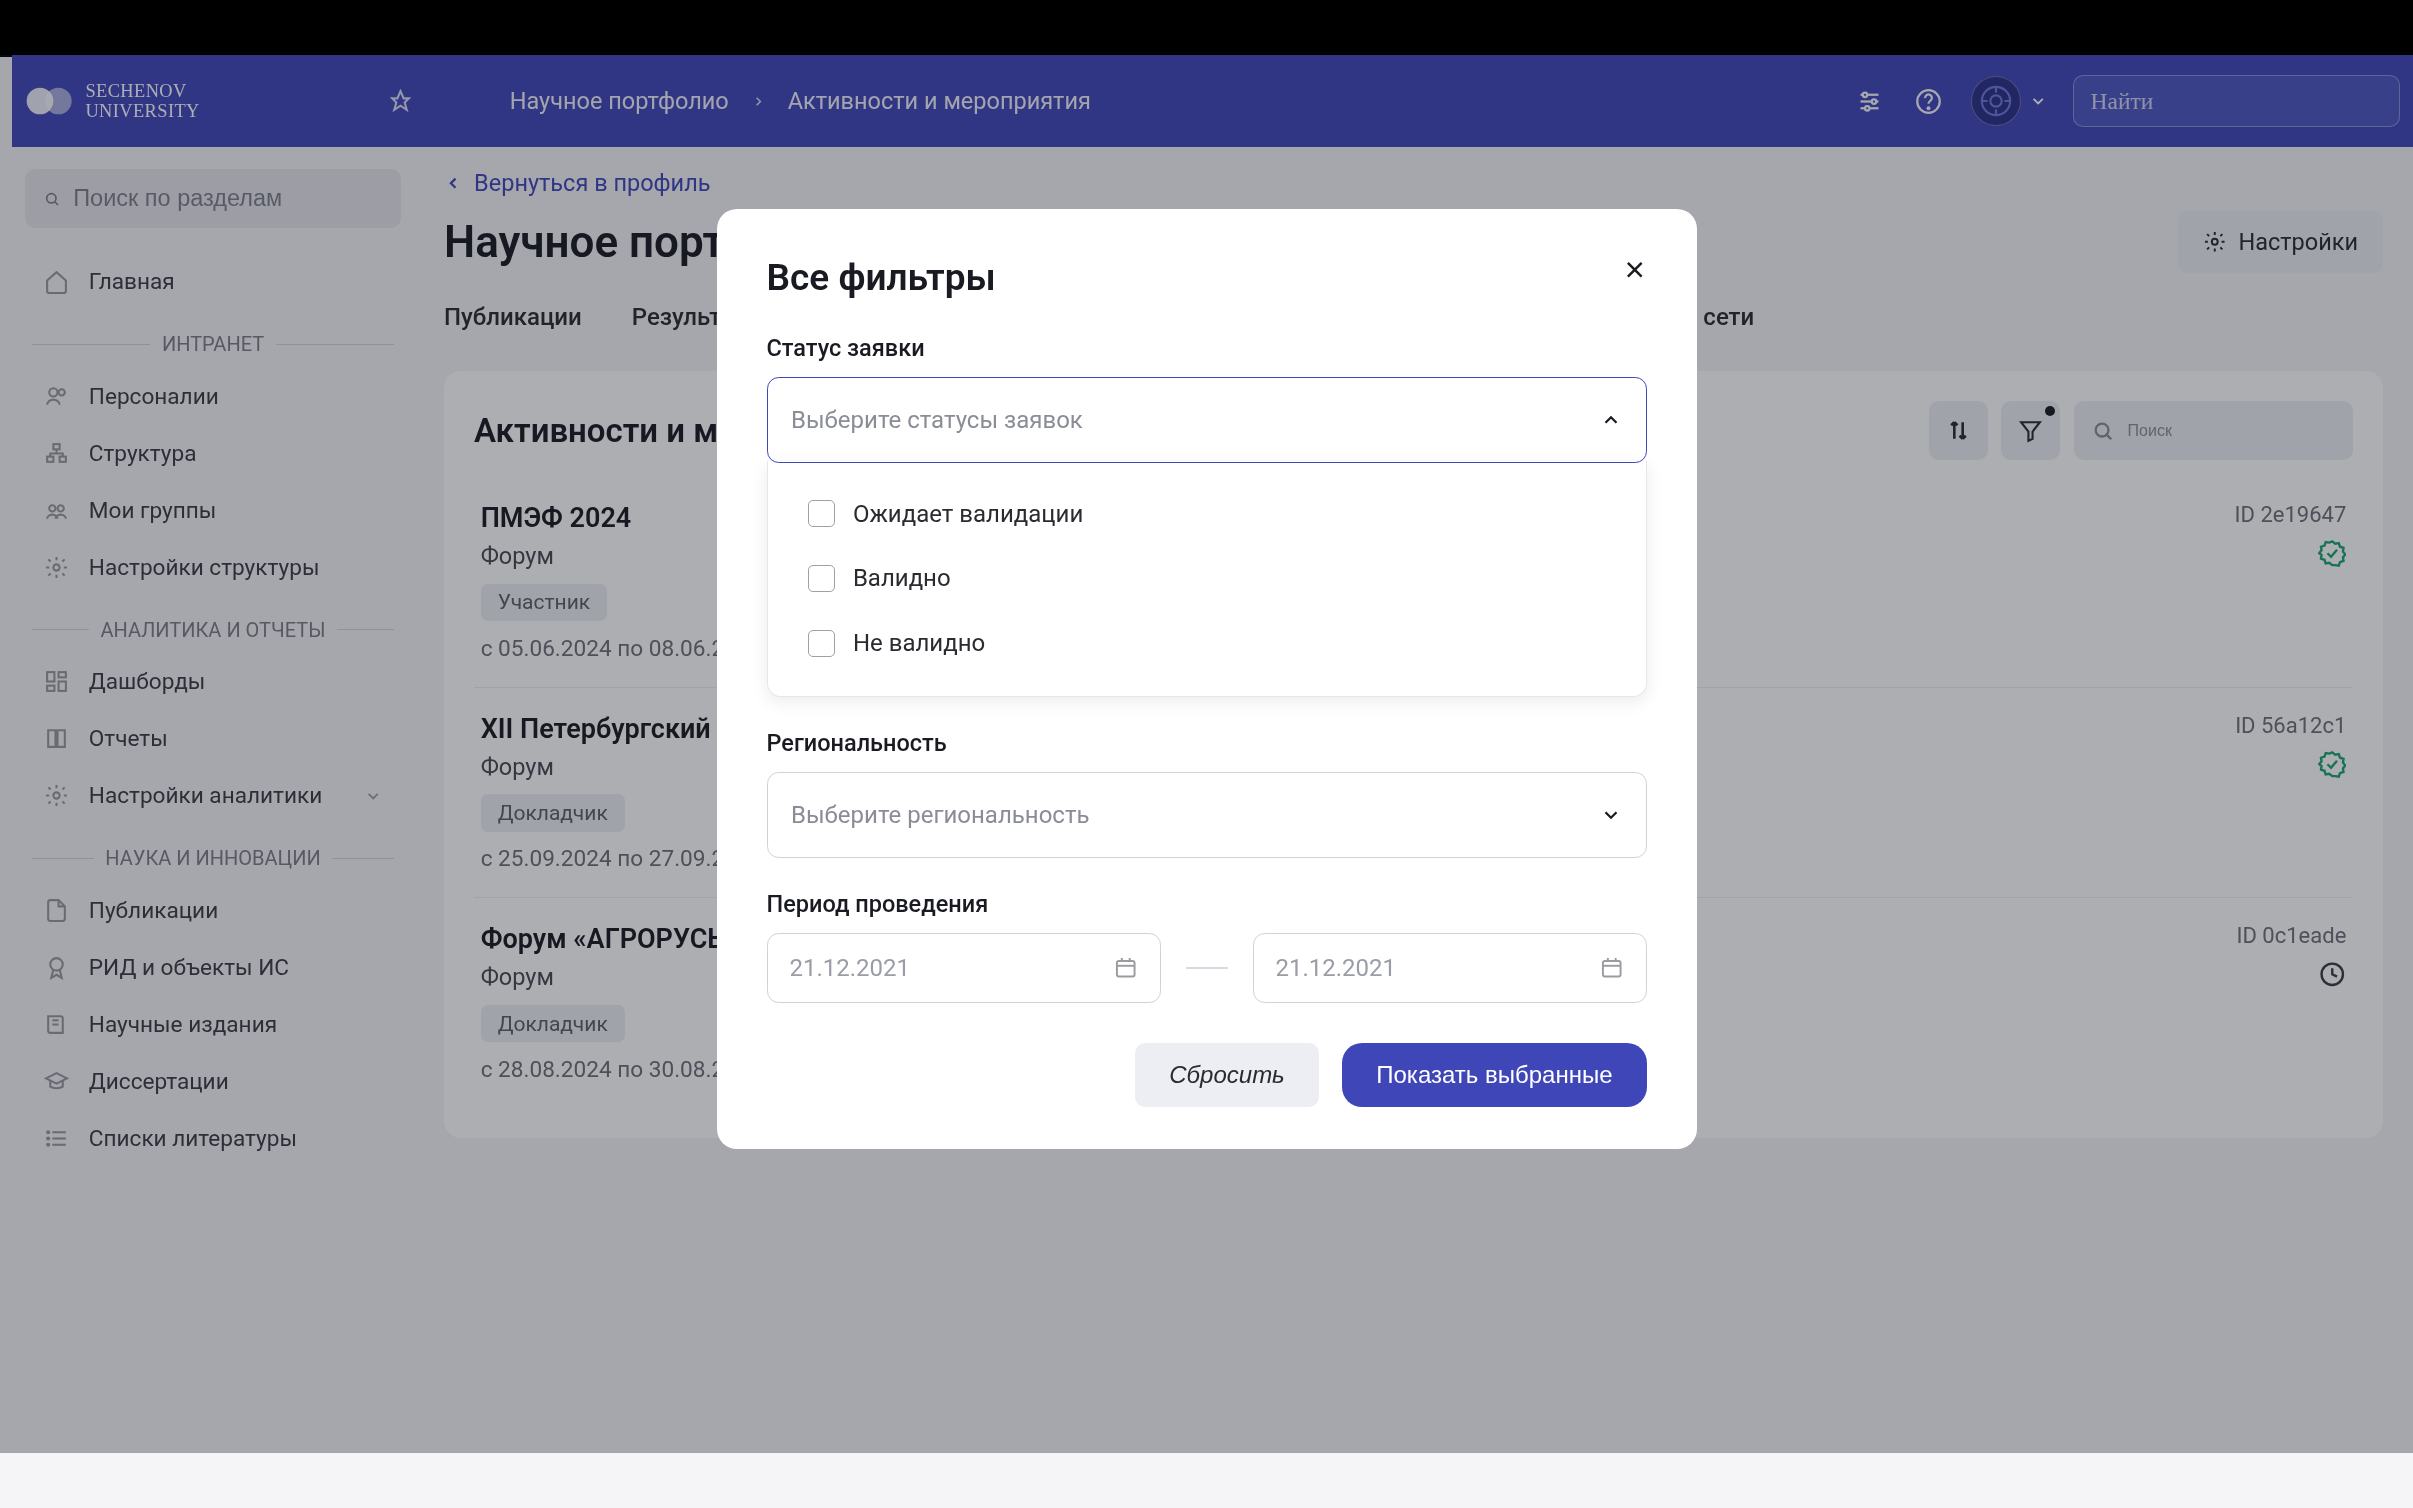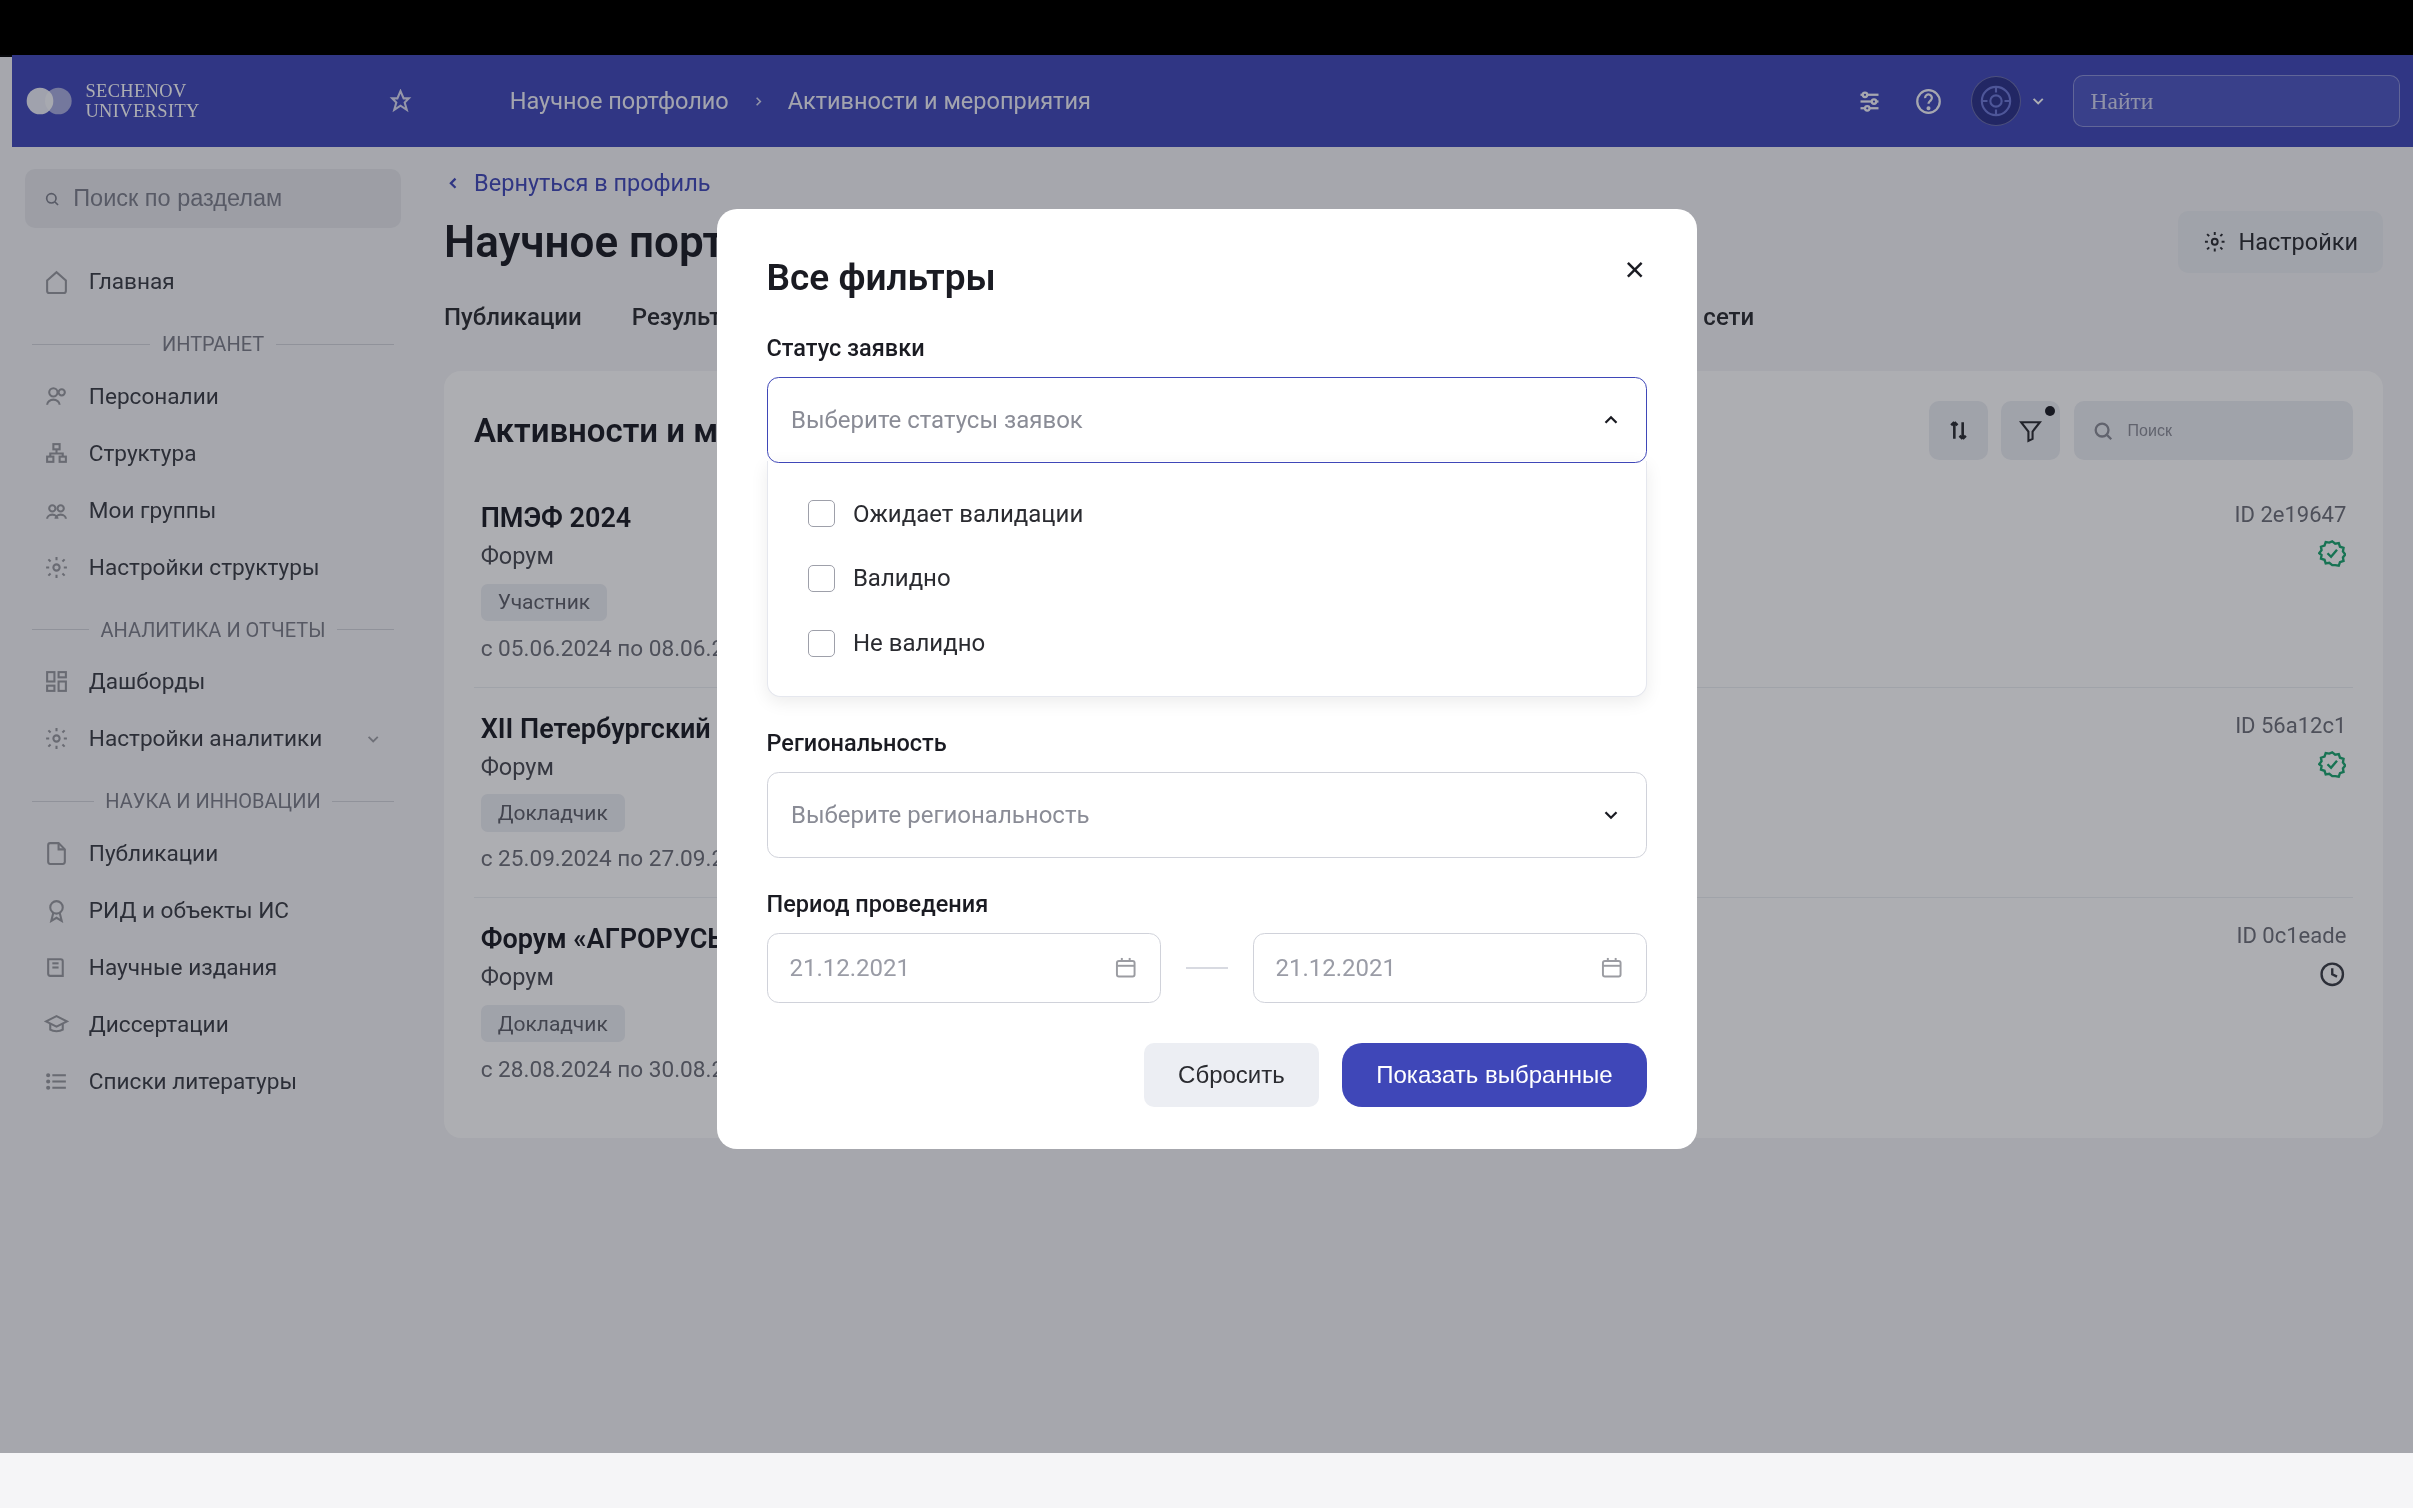--- a/index.html
+++ b/index.html
@@ -87,21 +87,21 @@
 .dd-check { width: 27px; height: 27px; border: 1.7px solid #9ea0aa; border-radius: 5px; flex-shrink: 0; }
 
 .region-block { margin-top: 30px; }
 
 .date-row { display: flex; align-items: center; gap: 25px; }
 .date-input { flex: 1; border: 1.7px solid #d0d2da; border-radius: 11.7px; height: 70px; display: flex; align-items: center; padding: 0 22px; font-size: 24px; color: #9a9ca6; }
 .date-sep { width: 42px; height: 1.7px; background: #d8dae1; }
 .date-icon { margin-left: auto; opacity: 0.6; }
 
 .modal-actions { display: flex; justify-content: flex-end; gap: 23.5px; margin-top: 40px; }
-.btn-secondary { background: #eceef3; border-radius: 10px; padding: 18.4px 34px; font-size: 24px; color: #2a2b30; cursor: pointer; border: none; }
+.btn-secondary { background: #eceef3; border-radius: 10px; padding: 18.4px 34px; font-size: 24px; color: #2a2b30; cursor: pointer; border: none; font-style: italic; }
 .btn-primary { background: #3f47b8; color: #fff; border-radius: 20px; padding: 18.4px 34px; font-size: 24px; cursor: pointer; border: none; }
 </style>
 </head>
 <body>
 
 <div class="topbar-black"></div>
 
 <div class="canvas">
 
 <div class="header">
@@ -228,20 +228,26 @@
           <div class="side-line"></div>
         </div>
     <div class="side-item">
           <svg class="side-icon" viewBox="0 0 24 24" fill="none" stroke="#5a5c65" stroke-width="2">
             <rect x="3" y="3" width="7" height="9"></rect>
             <rect x="14" y="3" width="7" height="5"></rect>
             <rect x="14" y="12" width="7" height="9"></rect>
             <rect x="3" y="16" width="7" height="5"></rect>
           </svg>
           <span>Дашборды</span>
+        </div>
+    <div class="side-item">
+          <svg class="side-icon" viewBox="0 0 24 24" fill="none" stroke="#5a5c65" stroke-width="2">
+            <path d="M4 4h7v16H4zM13 4h7v16h-7z"></path>
+          </svg>
+          <span>Отчеты</span>
         </div>
     <div class="side-item">
           <svg class="side-icon" viewBox="0 0 24 24" fill="none" stroke="#5a5c65" stroke-width="2">
             <circle cx="12" cy="12" r="3"></circle>
             <path d="M12 2v3M12 19v3M4.2 4.2l2.1 2.1M17.7 17.7l2.1 2.1M2 12h3M19 12h3M4.2 19.8l2.1-2.1M17.7 6.3l2.1-2.1"></path>
           </svg>
           <span>Настройки аналитики</span>
           <svg class="side-chevron" width="18.4" height="18.4" viewBox="0 0 24 24" fill="none" stroke="#5a5c65" stroke-width="2.5">
             <polyline points="6 9 12 15 18 9"></polyline>
           </svg>

